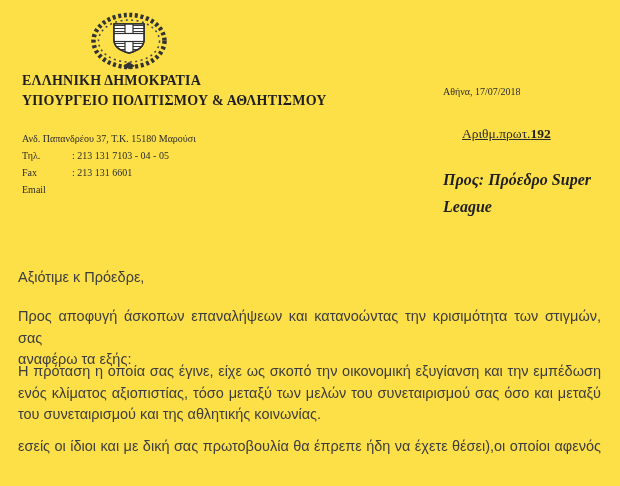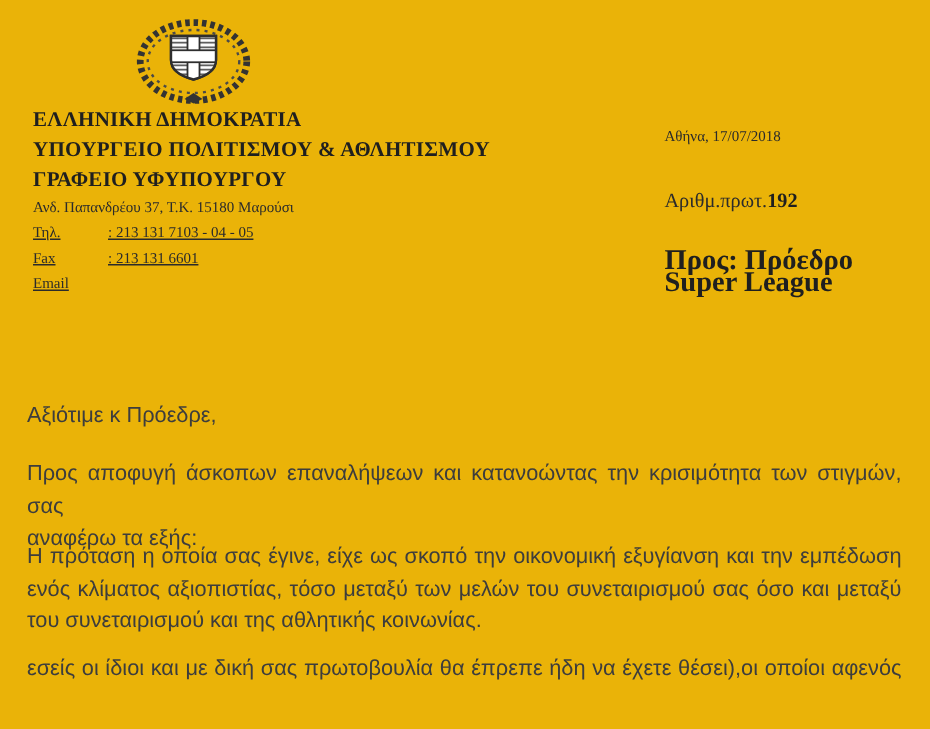--- a/index.html
+++ b/index.html
@@ -1,47 +1,47 @@
 <!DOCTYPE html>
 <html><head>
 <meta charset="utf-8">
 <style>
   html,body { margin:0; padding:0; }
   .page {
     position:relative; width:620px; height:486px;
-    background:#eab308; overflow:hidden;
+    background:#fde047; overflow:hidden;
     font-family:"Liberation Serif", serif;
     color:#262626;
   }
   
   .emblem { position:absolute; left:90px; top:12px; }
   .hdr {
     position:absolute; left:22px; top:71px;
     font-weight:bold; font-size:14px; line-height:20px;
     letter-spacing:0.2px; color:#1f1f1f; white-space:nowrap;
   }
   .addr {
     position:absolute; left:22px; top:130px;
     font-size:10px; line-height:17px; color:#2b2b2b; white-space:nowrap;
   }
-  .contact-row { display:flex;text-decoration:underline; }
+  .contact-row { display:flex; }
   .contact-row .lbl { width:50px; flex:0 0 50px; }
   
   .date-line {
     position:absolute; left:443px; top:86px;
     font-size:10px; color:#2b2b2b; white-space:nowrap;
   }
   .proto-line {
-    position:absolute; left:443px; top:126px;
-    font-size:13.5px; color:#2b2b2b; white-space:nowrap;
+    position:absolute; left:462px; top:126px;
+    font-size:13.5px; color:#2b2b2b; white-space:nowrap;text-decoration:underline;
   }
   .proto-line .num { font-weight:bold; color:#1f1f1f; }
   .recipient {
     position:absolute; left:443px; top:166px; width:158px;
-    font-weight:bold; font-size:19px; line-height:15px; color:#1f1f1f;
+    font-weight:bold; font-size:16px; line-height:27px; color:#1f1f1f;font-style:italic;
   }
   
   .body-text {
     position:absolute; left:18px; width:583px;
     font-family:"Liberation Sans", sans-serif;
     font-size:14.5px; line-height:21.5px; color:#3d3d3d;
   }
   .salutation { top:267px; }
   .p2 { top:306px; }
   .p3 { top:361px; }
@@ -77,21 +77,20 @@
         <rect x="23" y="21.5" width="32" height="8" fill="#ffffff" stroke="#2e2e2e" stroke-width="1.2"></rect>
         <rect x="35" y="22.7" width="8" height="5.6" fill="#ffffff"></rect>
       </g>
       <path d="M24,12 h30 v16 q0,9 -15,13 q-15,-4 -15,-13 z" fill="none" stroke="#2e2e2e" stroke-width="1.6"></path>
     </svg>
   </div>
 
   <div class="hdr">
     <div>ΕΛΛΗΝΙΚΗ ΔΗΜΟΚΡΑΤΙΑ</div>
     <div>ΥΠΟΥΡΓΕΙΟ ΠΟΛΙΤΙΣΜΟΥ &amp; ΑΘΛΗΤΙΣΜΟΥ</div>
-    <div>ΓΡΑΦΕΙΟ ΥΦΥΠΟΥΡΓΟΥ</div>
   </div>
 
   <div class="addr">
     <div>Ανδ. Παπανδρέου 37, Τ.Κ. 15180 Μαρούσι</div>
     <div class="contact-row">
       <span class="lbl">Τηλ.</span>
       <span>: 213 131 7103 - 04 - 05</span>
     </div>
     <div class="contact-row">
       <span class="lbl">Fax</span>

